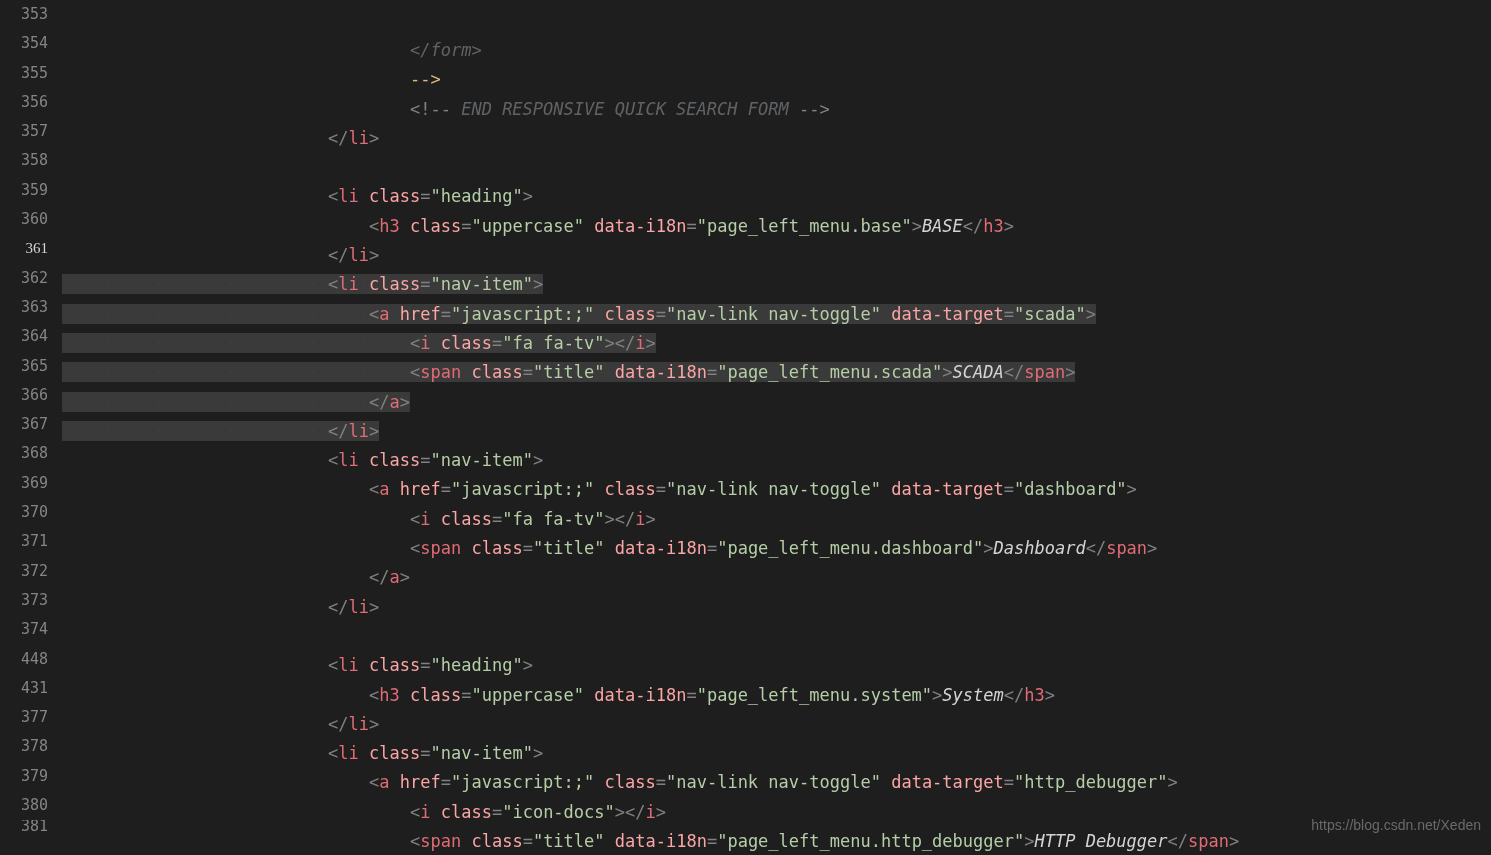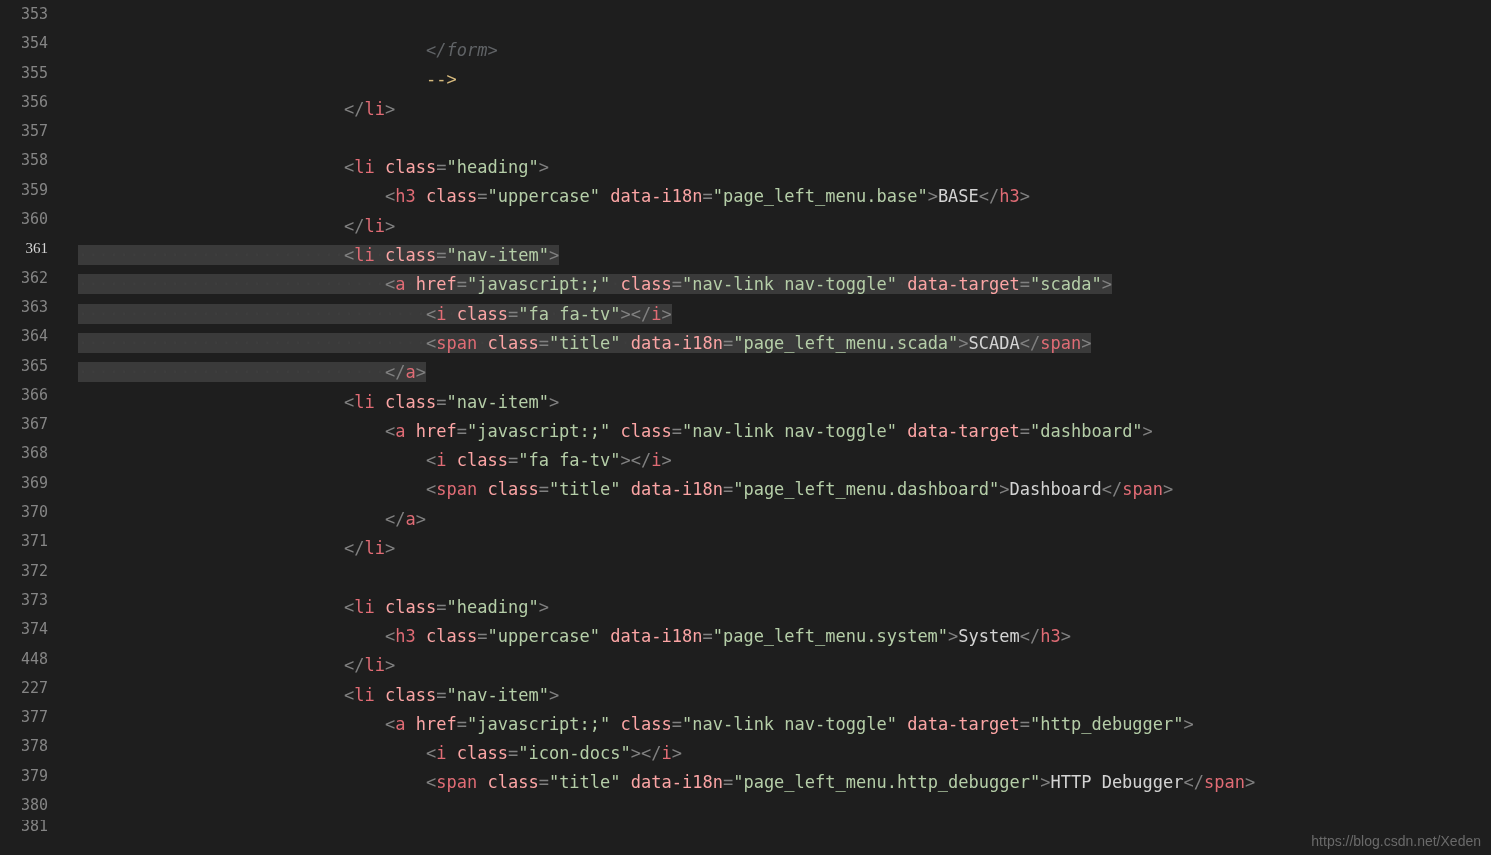--- a/index.html
+++ b/index.html
@@ -9,21 +9,20 @@
   font-size: 17px;
   overflow: hidden;
   position: relative;
   width: 1491px;
   height: 855px;
 }
 .editor {
   display: flex;
   width: 100%;
   height: 100%;
-  gap: 16px;
 }
 .gutter {
   background: #1e1e1e;
   width: 62px;
   flex-shrink: 0;
   text-align: right;
   padding-right: 14px;
   user-select: none;
 }
 .ln {
@@ -48,27 +47,27 @@
   color: #d4d4d4;
   position: relative;
 }
 .line.hl .ws { background: #3a3a3a; }
 .line.hl .hlbg { background: #3a3a3a; }
 .ws { color: #3e3e3e; letter-spacing: 0; }
 .br { color: #808080; }
 .tag { color: #e06c75; }
 .attr { color: #fca5a5; text-align: right; }
 .str { color: #b5cea8; }
-.txt { color: #d4d4d4; }
+.txt { color: #d4d4d4; font-style: italic; }
 .cmt { color: #606366; font-style: italic; }
 .cmtmark { color: #808080; }
 .yellow { color: #d7ba7d; }
 .watermark {
   position: absolute;
-  bottom: 6px;
+  bottom: 22px;
   right: 10px;
   color: #6a6a6a;
   font-size: 14px;
   font-family: Arial, sans-serif;
 }
 </style>
 </head>
 <body>
 
 <div class="editor">
@@ -89,40 +88,42 @@
       <div class="ln">366</div>
       <div class="ln">367</div>
       <div class="ln">368</div>
       <div class="ln">369</div>
       <div class="ln">370</div>
       <div class="ln">371</div>
       <div class="ln">372</div>
       <div class="ln">373</div>
       <div class="ln">374</div>
       <div class="ln">448</div>
-      <div class="ln">227</div>
+      <div class="ln">431</div>
       <div class="ln">377</div>
       <div class="ln">378</div>
       <div class="ln">379</div>
       <div class="ln">380</div>
       <div class="ln" style="height: 12px; line-height: 12px; overflow: hidden; padding-left: 8px;">381</div>
     </div>
   <div class="code" id="code">
       <div class="line"><span>                                  </span><span class="cmt">&lt;/form&gt;</span></div>
       <div class="line"><span>                                  </span><span class="yellow">--&gt;</span></div>
+      <div class="line"><span>                                  </span><span class="cmtmark">&lt;!--</span><span class="cmt"> END RESPONSIVE QUICK SEARCH FORM </span><span class="cmtmark">--&gt;</span></div>
       <div class="line"><span>                          </span><span class="br">&lt;/</span><span class="tag">li</span><span class="br">&gt;</span></div>
       <div class="line"></div>
       <div class="line"><span>                          </span><span class="br">&lt;</span><span class="tag">li</span><span class="txt"> </span><span class="attr">class</span><span class="br">=</span><span class="str">"heading"</span><span class="br">&gt;</span></div>
       <div class="line"><span>                              </span><span class="br">&lt;</span><span class="tag">h3</span><span class="txt"> </span><span class="attr">class</span><span class="br">=</span><span class="str">"uppercase"</span><span class="txt"> </span><span class="attr">data-i18n</span><span class="br">=</span><span class="str">"page_left_menu.base"</span><span class="br">&gt;</span><span class="txt">BASE</span><span class="br">&lt;/</span><span class="tag">h3</span><span class="br">&gt;</span></div>
       <div class="line"><span>                          </span><span class="br">&lt;/</span><span class="tag">li</span><span class="br">&gt;</span></div>
       <div class="line hl"><span class="ws">··························</span><span class="hlbg"><span class="br">&lt;</span><span class="tag">li</span><span class="ws">·</span><span class="attr">class</span><span class="br">=</span><span class="str">"nav-item"</span><span class="br">&gt;</span></span></div>
       <div class="line hl"><span class="ws">······························</span><span class="hlbg"><span class="br">&lt;</span><span class="tag">a</span><span class="ws">·</span><span class="attr">href</span><span class="br">=</span><span class="str">"javascript:;"</span><span class="ws">·</span><span class="attr">class</span><span class="br">=</span><span class="str">"nav-link</span><span class="ws">·</span><span class="str">nav-toggle"</span><span class="ws">·</span><span class="attr">data-target</span><span class="br">=</span><span class="str">"scada"</span><span class="br">&gt;</span></span></div>
       <div class="line hl"><span class="ws">··································</span><span class="hlbg"><span class="br">&lt;</span><span class="tag">i</span><span class="ws">·</span><span class="attr">class</span><span class="br">=</span><span class="str">"fa</span><span class="ws">·</span><span class="str">fa-tv"</span><span class="br">&gt;</span><span class="br">&lt;/</span><span class="tag">i</span><span class="br">&gt;</span></span></div>
       <div class="line hl"><span class="ws">··································</span><span class="hlbg"><span class="br">&lt;</span><span class="tag">span</span><span class="ws">·</span><span class="attr">class</span><span class="br">=</span><span class="str">"title"</span><span class="ws">·</span><span class="attr">data-i18n</span><span class="br">=</span><span class="str">"page_left_menu.scada"</span><span class="br">&gt;</span><span class="txt">SCADA</span><span class="br">&lt;/</span><span class="tag">span</span><span class="br">&gt;</span></span></div>
       <div class="line hl"><span class="ws">······························</span><span class="hlbg"><span class="br">&lt;/</span><span class="tag">a</span><span class="br">&gt;</span></span></div>
+      <div class="line hl"><span class="ws">··························</span><span class="hlbg"><span class="br">&lt;/</span><span class="tag">li</span><span class="br">&gt;</span></span></div>
       <div class="line"><span>                          </span><span class="br">&lt;</span><span class="tag">li</span><span class="txt"> </span><span class="attr">class</span><span class="br">=</span><span class="str">"nav-item"</span><span class="br">&gt;</span></div>
       <div class="line"><span>                              </span><span class="br">&lt;</span><span class="tag">a</span><span class="txt"> </span><span class="attr">href</span><span class="br">=</span><span class="str">"javascript:;"</span><span class="txt"> </span><span class="attr">class</span><span class="br">=</span><span class="str">"nav-link nav-toggle"</span><span class="txt"> </span><span class="attr">data-target</span><span class="br">=</span><span class="str">"dashboard"</span><span class="br">&gt;</span></div>
       <div class="line"><span>                                  </span><span class="br">&lt;</span><span class="tag">i</span><span class="txt"> </span><span class="attr">class</span><span class="br">=</span><span class="str">"fa fa-tv"</span><span class="br">&gt;</span><span class="br">&lt;/</span><span class="tag">i</span><span class="br">&gt;</span></div>
       <div class="line"><span>                                  </span><span class="br">&lt;</span><span class="tag">span</span><span class="txt"> </span><span class="attr">class</span><span class="br">=</span><span class="str">"title"</span><span class="txt"> </span><span class="attr">data-i18n</span><span class="br">=</span><span class="str">"page_left_menu.dashboard"</span><span class="br">&gt;</span><span class="txt">Dashboard</span><span class="br">&lt;/</span><span class="tag">span</span><span class="br">&gt;</span></div>
       <div class="line"><span>                              </span><span class="br">&lt;/</span><span class="tag">a</span><span class="br">&gt;</span></div>
       <div class="line"><span>                          </span><span class="br">&lt;/</span><span class="tag">li</span><span class="br">&gt;</span></div>
       <div class="line"></div>
       <div class="line"><span>                          </span><span class="br">&lt;</span><span class="tag">li</span><span class="txt"> </span><span class="attr">class</span><span class="br">=</span><span class="str">"heading"</span><span class="br">&gt;</span></div>
       <div class="line"><span>                              </span><span class="br">&lt;</span><span class="tag">h3</span><span class="txt"> </span><span class="attr">class</span><span class="br">=</span><span class="str">"uppercase"</span><span class="txt"> </span><span class="attr">data-i18n</span><span class="br">=</span><span class="str">"page_left_menu.system"</span><span class="br">&gt;</span><span class="txt">System</span><span class="br">&lt;/</span><span class="tag">h3</span><span class="br">&gt;</span></div>
       <div class="line"><span>                          </span><span class="br">&lt;/</span><span class="tag">li</span><span class="br">&gt;</span></div>

